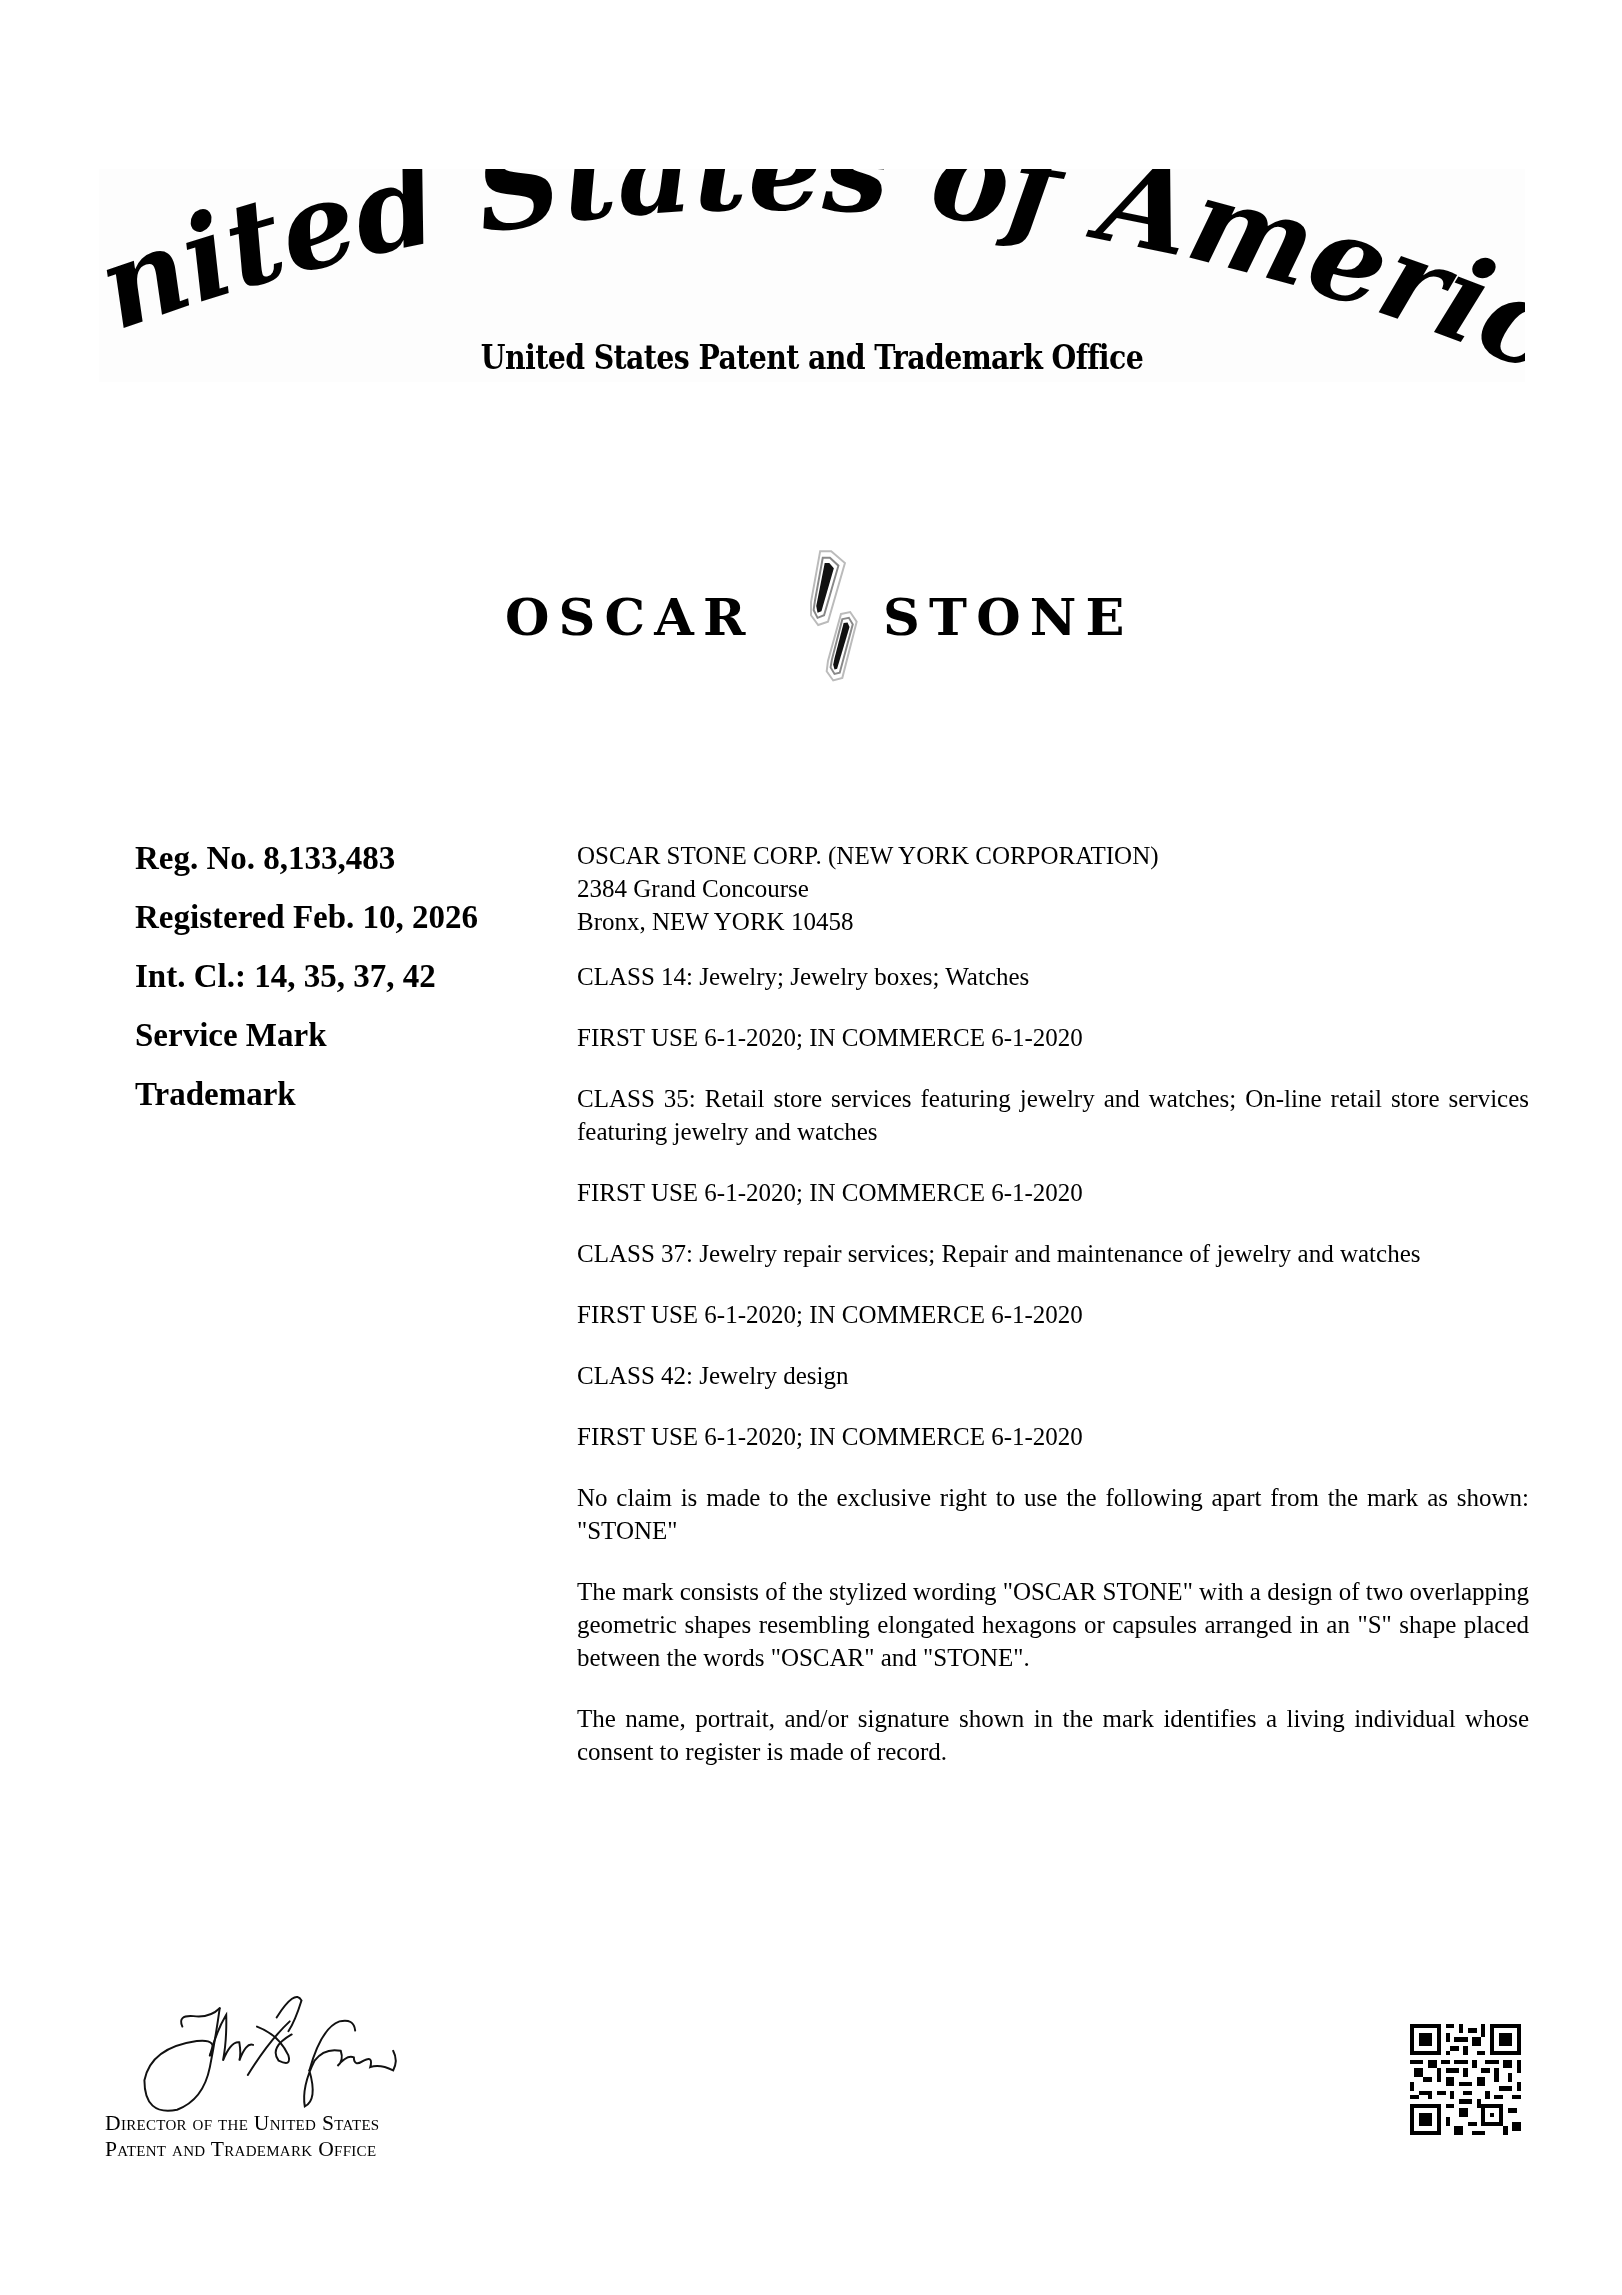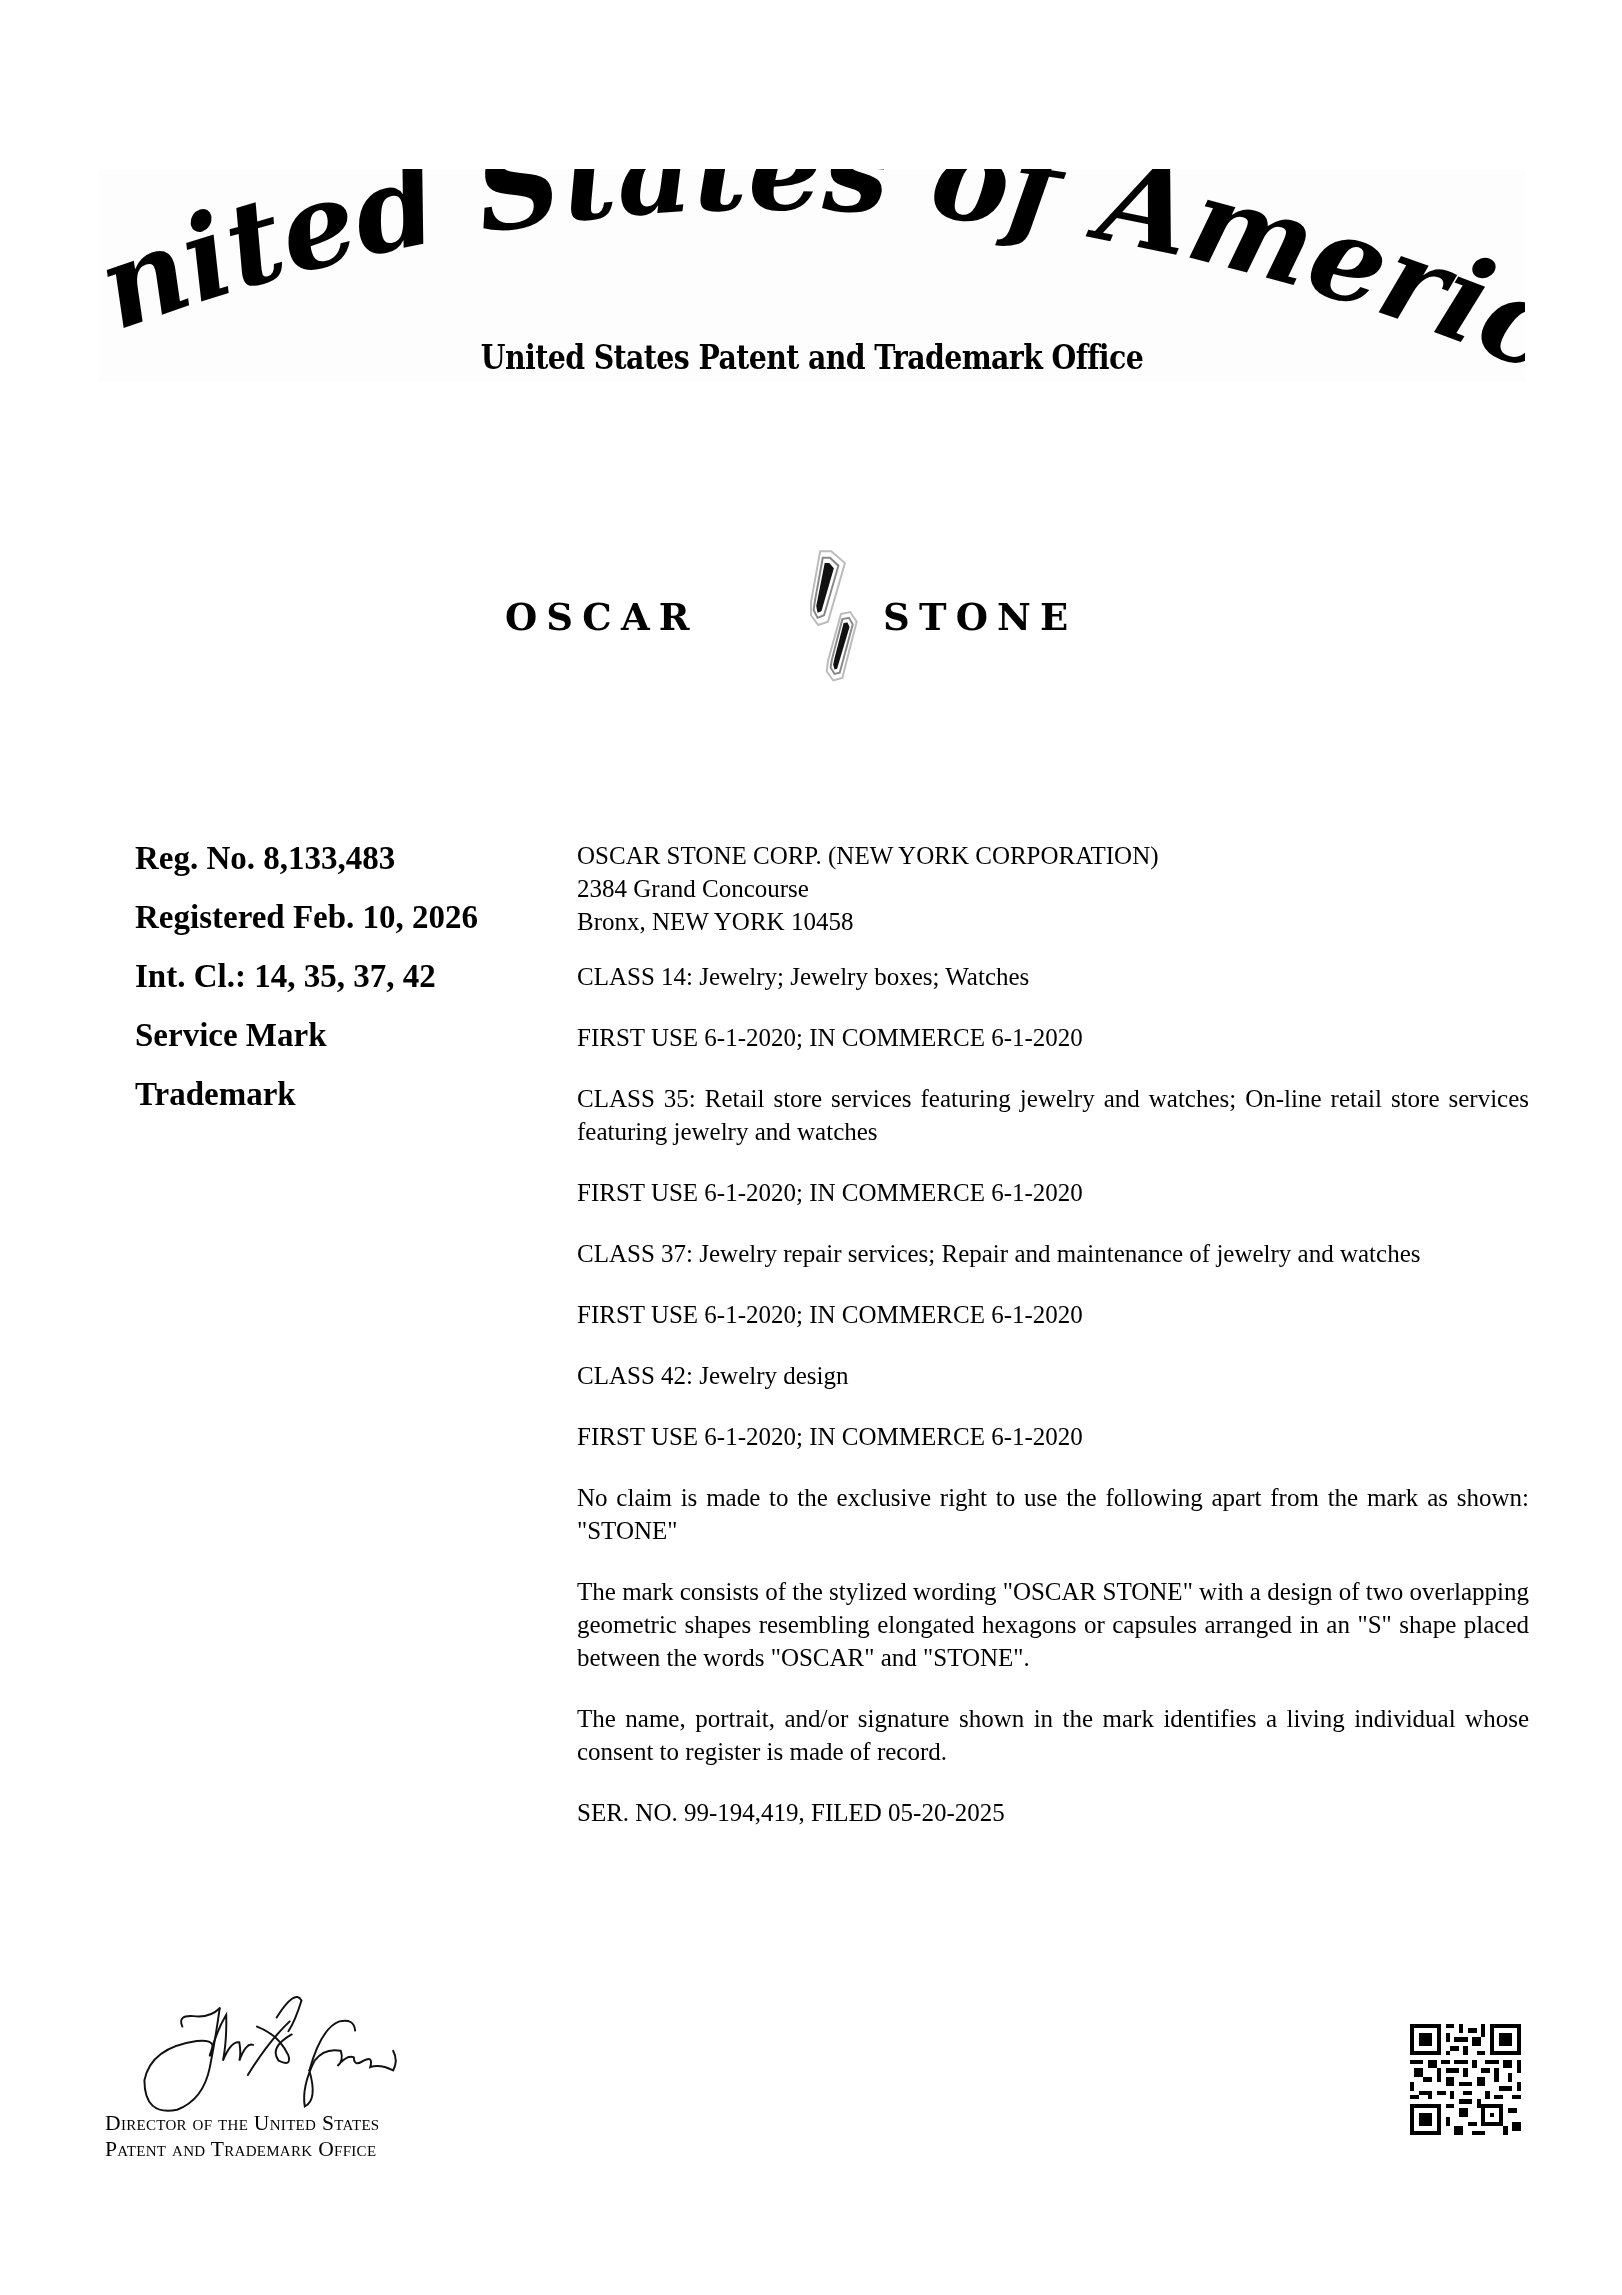--- a/index.html
+++ b/index.html
@@ -18,21 +18,21 @@
     position: absolute; left: 0; width: 100%; top: 169px; text-align: center;
     font-family: "DejaVu Serif", serif; font-weight: bold; font-size: 33px;
     letter-spacing: -0.7px; transform: scaleX(0.86); transform-origin: 713px 0;
   }
 
   .mark {
     position: absolute; left: 497px; top: 550px; width: 641px; height: 131px;
   }
   .mark-word {
     position: absolute; top: 41px; font-family: "DejaVu Serif", serif; font-weight: bold;
-    font-size: 37px; letter-spacing: 9.2px; line-height: 52px;
+    font-size: 51px; letter-spacing: 9.2px; line-height: 52px;
   }
   .mark-word.left { left: 7.9px; }
   .mark-word.right { left: 386px; }
   .mark-s { position: absolute; left: 285px; top: 0; width: 105px; height: 137px; }
 
   .left-col {
     position: absolute; left: 103px; top: 829px; width: 458px;
     font-family: "Liberation Serif", serif; font-weight: bold; font-size: 33px;
     line-height: 59px;
     margin-left: 32px;
@@ -108,21 +108,20 @@
   <p>FIRST USE 6-1-2020; IN COMMERCE 6-1-2020</p>
   <p>CLASS 35: Retail store services featuring jewelry and watches; On-line retail store services featuring jewelry and watches</p>
   <p>FIRST USE 6-1-2020; IN COMMERCE 6-1-2020</p>
   <p>CLASS 37: Jewelry repair services; Repair and maintenance of jewelry and watches</p>
   <p>FIRST USE 6-1-2020; IN COMMERCE 6-1-2020</p>
   <p>CLASS 42: Jewelry design</p>
   <p>FIRST USE 6-1-2020; IN COMMERCE 6-1-2020</p>
   <p>No claim is made to the exclusive right to use the following apart from the mark as shown: "STONE"</p>
   <p>The mark consists of the stylized wording "OSCAR STONE" with a design of two overlapping geometric shapes resembling elongated hexagons or capsules arranged in an "S" shape placed between the words "OSCAR" and "STONE".</p>
   <p>The name, portrait, and/or signature shown in the mark identifies a living individual whose consent to register is made of record.</p>
-  <p>SER. NO. 99-194,419, FILED 05-20-2025</p>
 </div>
 
 <div class="sig-block">
   <svg width="393" height="144" viewBox="0 0 600 220">
     <g fill="none" stroke="#111" stroke-width="3" stroke-linecap="round">
       <path d="M 118 88 Q 110 70 135 72 Q 160 75 175 60"></path>
       <path d="M 175 60 Q 168 110 160 150 Q 150 200 110 215 Q 60 225 60 170 Q 70 120 140 110 Q 175 106 160 132"></path>
       <path d="M 160 132 Q 170 95 185 70 Q 186 110 180 140 Q 192 110 205 112 Q 208 130 205 140 Q 215 112 226 116"></path>
       <path d="M 218 162 Q 250 110 282 80"></path>
       <path d="M 232 88 Q 265 100 280 132 Q 285 150 265 140 Q 250 120 285 100"></path>

